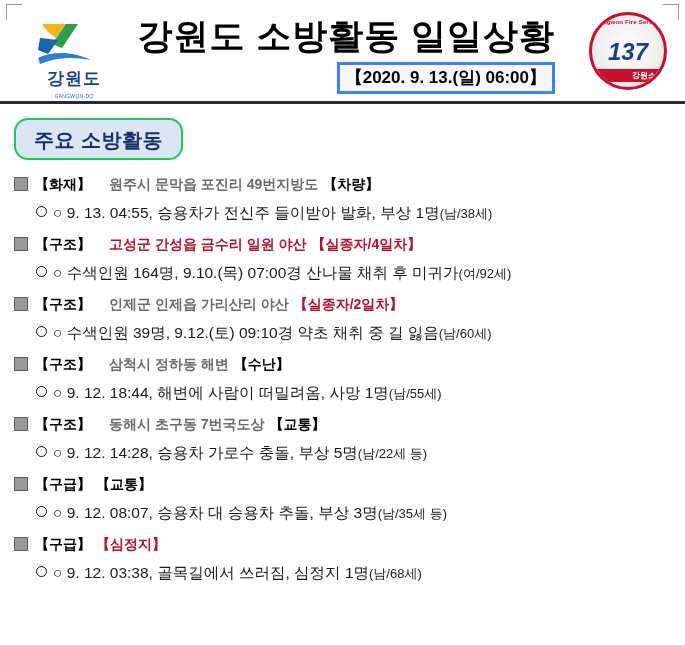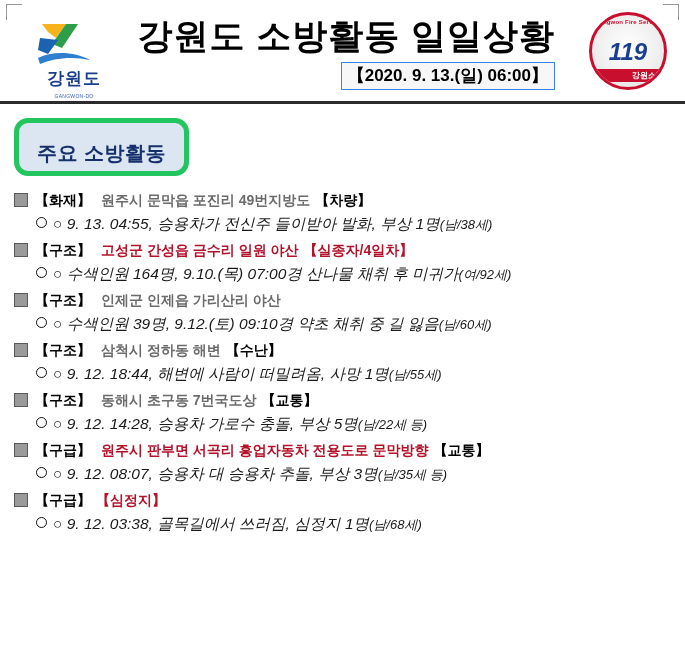--- a/index.html
+++ b/index.html
@@ -92,21 +92,21 @@
     color: #000;
     white-space: nowrap;
   }
   .date-line {
     margin-top: 4px;
     display: inline-block;
     font-size: 17px;
     font-weight: bold;
     color: #000;
     padding: 1px 6px 2px 6px;
-    border: 1px solid #3b82f6;
+    border: 3px solid #3b82f6;
     background: #f7f7f7;
     letter-spacing: 0px;
   }
 
   .emblem {
     position: absolute;
     right: 18px;
     top: 12px;
     width: 78px;
     height: 78px;
@@ -144,23 +144,23 @@
     color: #ffffff;
     background: #c8102e;
     padding: 1px 0;
   }
 
   
   .section-bar {
     margin: 14px 0 4px 14px;
     display: inline-block;
     background: #dce6f2;
-    border: 5px solid #22c55e;
+    border: 2px solid #22c55e;
     border-radius: 14px;
-    padding: 17px 18px 4px 18px;
+    padding: 7px 18px 4px 18px;
   }
   .section-bar .sec-text {
     font-size: 20px;
     font-weight: bold;
     color: #16306b;
     letter-spacing: 0.5px;
   }
 
   
   .entries {
@@ -181,31 +181,30 @@
   .bullet-sq {
     display: inline-block;
     width: 12px;
     height: 12px;
     background: #9a9a9a;
     border: 1px solid #5a5a5a;
     margin-right: 7px;
     flex: 0 0 auto;
   }
   .cat { color: #000; }
-  .place { color: #6b6b6b; margin-left: 10px; text-align: center; }
+  .place { color: #6b6b6b; margin-left: 18px; text-align: center; }
   .tag { color: #000; margin-left: 5px; }
   .hl { color: #b5122a; }
 
   .entry-body {
     font-size: 15.5px;
-    line-height: 20px;
+    line-height: 30px;
     color: #1a1a1a;
     padding-left: 22px;
     white-space: nowrap;
-    font-style: italic;
   }
   .circ {
     display: inline-block;
     width: 9px;
     height: 9px;
     border: 1.5px solid #111;
     border-radius: 50%;
     margin-right: 6px;
     vertical-align: 1px;
   }
@@ -233,21 +232,21 @@
       <div class="lg-sub">GANGWON-DO</div>
     </div>
 
     <div class="title-block">
       <div class="main-title">강원도 소방활동 일일상황</div>
       <div class="date-line">【2020. 9. 13.(일) 06:00】</div>
     </div>
 
     <div class="emblem">
       <div class="em-top">Gangwon Fire Service</div>
-      <div class="em-mid">119</div>
+      <div class="em-mid">137</div>
       <div class="em-bottom">강원소방</div>
     </div>
   </div>
 
   <div class="section-bar">
     <span class="sec-text">주요 소방활동</span>
   </div>
 
   <div class="entries">
 
@@ -275,20 +274,21 @@
         <span class="circ"></span><span>○ 수색인원 164명, 9.10.(목)</span>
         <span>07:00경 산나물 채취 후 미귀가</span><span class="small">(여/92세)</span>
       </div>
     </div>
 
     <div class="entry">
       <div class="entry-head">
         <span class="bullet-sq"></span>
         <span class="cat">【구조】</span>
         <span class="place">인제군 인제읍 가리산리 야산</span>
+        <span class="tag hl">【실종자/2일차】</span>
       </div>
       <div class="entry-body">
         <span class="circ"></span><span>○ 수색인원 39명, 9.12.(토)</span>
         <span>09:10경 약초 채취 중 길 잃음</span><span class="small">(남/60세)</span>
       </div>
     </div>
 
     <div class="entry">
       <div class="entry-head">
         <span class="bullet-sq"></span>
@@ -312,21 +312,20 @@
       <div class="entry-body">
         <span class="circ"></span><span>○ 9. 12. 14:28,</span>
         <span>승용차 가로수 충돌, 부상 5명</span><span class="small">(남/22세 등)</span>
       </div>
     </div>
 
     <div class="entry">
       <div class="entry-head">
         <span class="bullet-sq"></span>
         <span class="cat">【구급】</span>
-        <span class="place hl">원주시 판부면 서곡리 흥업자동차 전용도로 문막방향</span>
         <span class="tag">【교통】</span>
       </div>
       <div class="entry-body">
         <span class="circ"></span><span>○ 9. 12. 08:07,</span>
         <span>승용차 대 승용차 추돌, 부상 3명</span><span class="small">(남/35세 등)</span>
       </div>
     </div>
 
     <div class="entry">
       <div class="entry-head">

